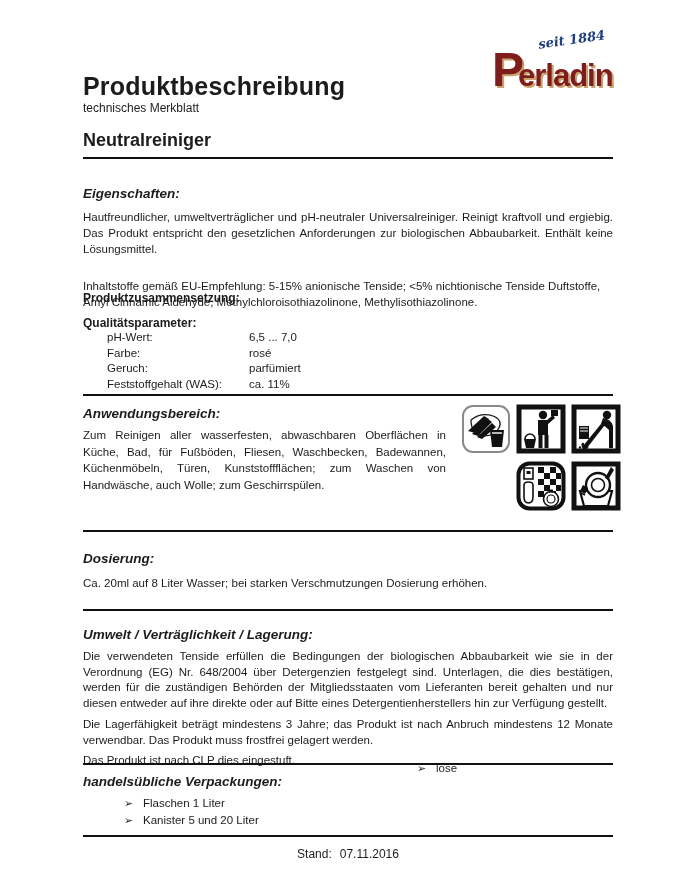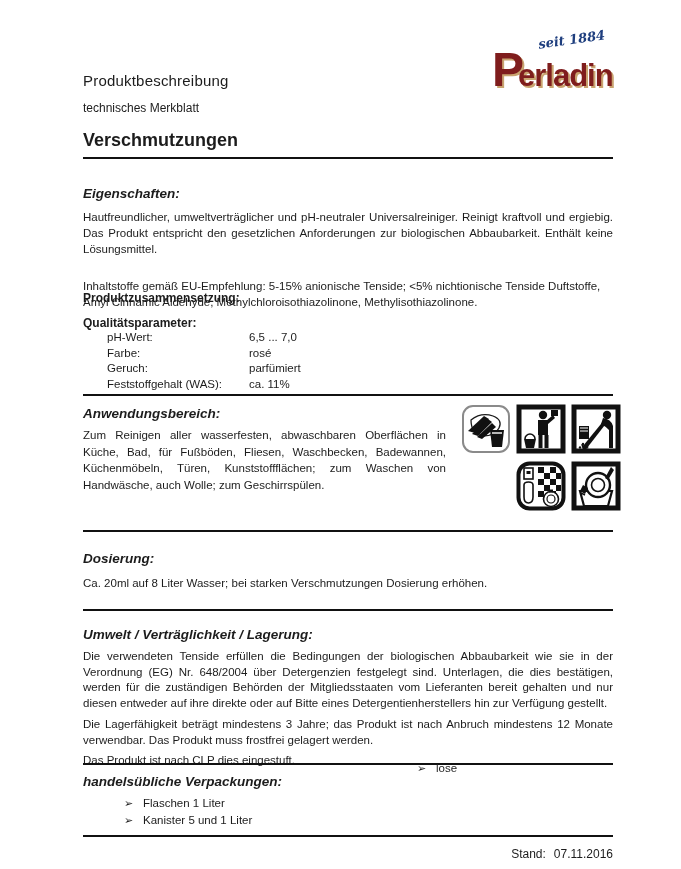--- a/index.html
+++ b/index.html
@@ -1,21 +1,21 @@
 <!DOCTYPE html>
 <html><head>
 <meta charset="utf-8">
 <style>
   * { margin:0; padding:0; box-sizing:border-box; }
   html,body { background:#ffffff; }
   body { font-family:"Liberation Sans","DejaVu Sans",sans-serif; color:#1c1c1c; }
   .page { position:relative; width:681px; height:869px; background:#ffffff; overflow:hidden; }
 
   
-  .doc-title   { position:absolute; left:83px; top:72px;  font-size:15px; font-weight:400; letter-spacing:0.2px; }
+  .doc-title   { position:absolute; left:83px; top:72px;  font-size:25px; font-weight:700; letter-spacing:0.2px; }
   .doc-subtitle{ position:absolute; left:83px; top:101px; font-size:12px; }
   .product-name{ position:absolute; left:83px; top:130px; font-size:18px; font-weight:bold; }
 
   
   .logo { position:absolute; left:492px; top:34px; width:124px; height:60px; }
   .logo-word { position:absolute; left:0; bottom:0; font-weight:bold; color:#7f1d1d;
                text-shadow:2px 2px 0 #c9a470; white-space:nowrap; line-height:1; }
   .logo-p    { font-size:48px; }
   .logo-rest { font-size:31px; letter-spacing:-1px; margin-left:-6px; }
   .logo-tagline { position:absolute; left:46px; top:-2px; font-family:"DejaVu Serif","Liberation Serif",serif;
@@ -65,36 +65,36 @@
   .umwelt-p2 { top:717px; line-height:15.5px; }
   .umwelt-p3 { top:753px; line-height:15.5px; }
 
   .verpackung-h { top:774px; }
   .bullet-col { position:absolute; font-size:11.5px; line-height:16.5px; }
   .bullet-col-1 { left:124px; top:795px; }
   .bullet-col-2 { left:417px; top:760px; }
   .bullet-item { white-space:nowrap; }
   .bullet-arrow { display:inline-block; width:19px; font-size:11px; }
 
-  .stand-line { position:absolute; left:83px; top:847px; width:530px; text-align:right; font-size:12px; }
+  .stand-line { position:absolute; left:83px; top:847px; width:530px; text-align:center; font-size:12px; }
   .stand-label { margin-right:8px; }
 </style>
 </head>
 <body>
 
 <div class="page">
 
   <div class="logo">
     <span class="logo-tagline">seit 1884</span>
     <span class="logo-word"><span class="logo-p">P</span><span class="logo-rest">erladin</span></span>
   </div>
 
   <div class="doc-title">Produktbeschreibung</div>
   <div class="doc-subtitle">technisches Merkblatt</div>
-  <div class="product-name">Verschmutzungen</div>
+  <div class="product-name">Neutralreiniger</div>
 
   <div class="rule rule-1"></div>
 
   <div class="h-italic eigenschaften-h">Eigenschaften:</div>
   <div class="body-text just eigenschaften-b">Hautfreundlicher, umweltverträglicher und pH-neutraler Universalreiniger. Reinigt kraftvoll und ergiebig. Das Produkt entspricht den gesetzlichen Anforderungen zur biologischen Abbaubarkeit. Enthält keine Lösungsmittel.</div>
 
   <div class="h-plain produktzus-h">Produktzusammensetzung:</div>
   <div class="body-text produktzus-b">Inhaltstoffe gemäß EU-Empfehlung: 5-15% anionische Tenside; &lt;5% nichtionische Tenside Duftstoffe, Amyl Cinnamic Aldehyde, Methylchloroisothiazolinone, Methylisothiazolinone.</div>
 
   <div class="h-plain qualitaet-h">Qualitätsparameter:</div>
@@ -205,21 +205,21 @@
   <div class="body-text umwelt-p3">Das Produkt ist nach CLP dies eingestuft.</div>
 
   <div class="rule rule-5"></div>
 
   <div class="h-italic verpackung-h">handelsübliche Verpackungen:</div>
   <div class="bullet-col bullet-col-1">
     <div class="bullet-item">
       <span class="bullet-arrow">➢</span><span>Flaschen 1 Liter</span>
     </div>
     <div class="bullet-item">
-      <span class="bullet-arrow">➢</span><span>Kanister 5 und 1 Liter</span>
+      <span class="bullet-arrow">➢</span><span>Kanister 5 und 20 Liter</span>
     </div>
   </div>
   <div class="bullet-col bullet-col-2">
     <div class="bullet-item">
       <span class="bullet-arrow">➢</span><span>lose</span>
     </div>
   </div>
 
   <div class="rule rule-6"></div>
 

